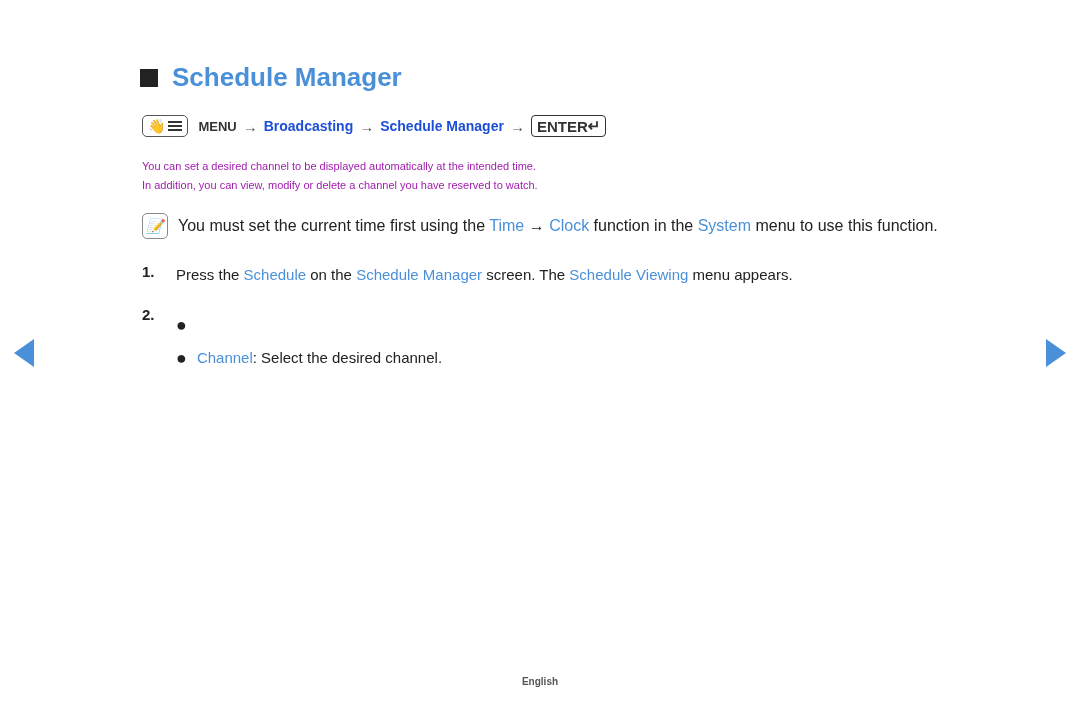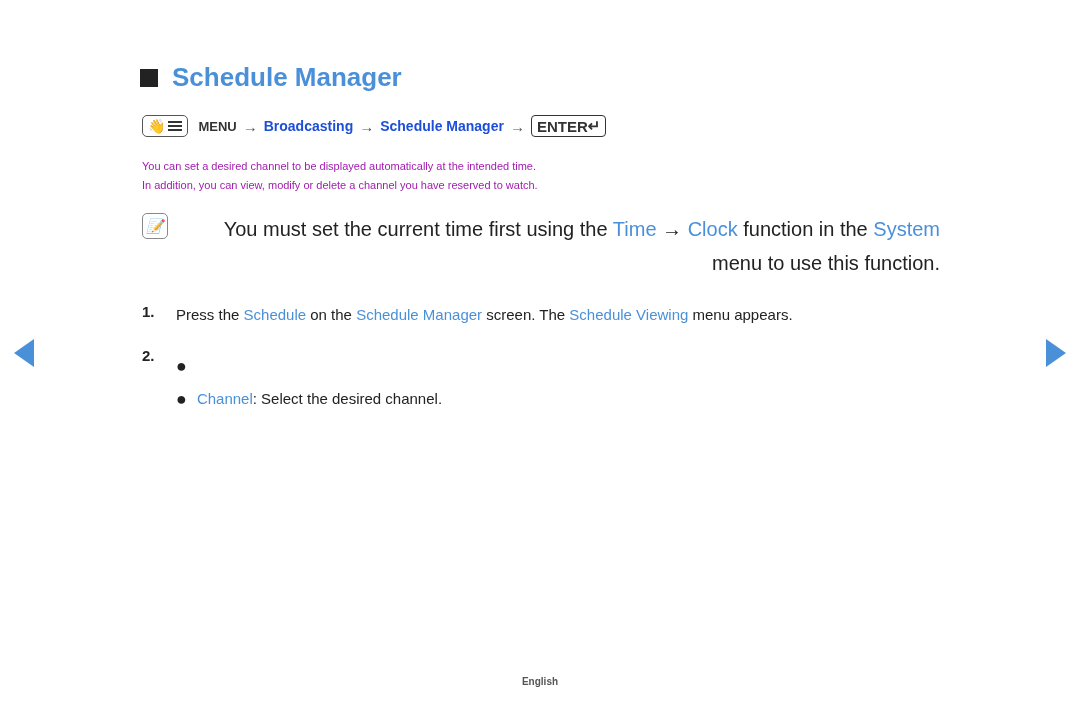--- a/index.html
+++ b/index.html
@@ -143,21 +143,21 @@
       height: 26px;
       font-size: 14px;
       color: #555;
       flex-shrink: 0;
       margin-top: 1px;
       font-style: italic;
       font-weight: bold;
     }
 
     .note-text {
-      font-size: 20px;
+      font-size: 16px;
       color: #222;
       line-height: 1.7;
       text-align: right;
     }
 
     .blue-link {
       color: #4a90d9;
     }
 
     .steps-list {

